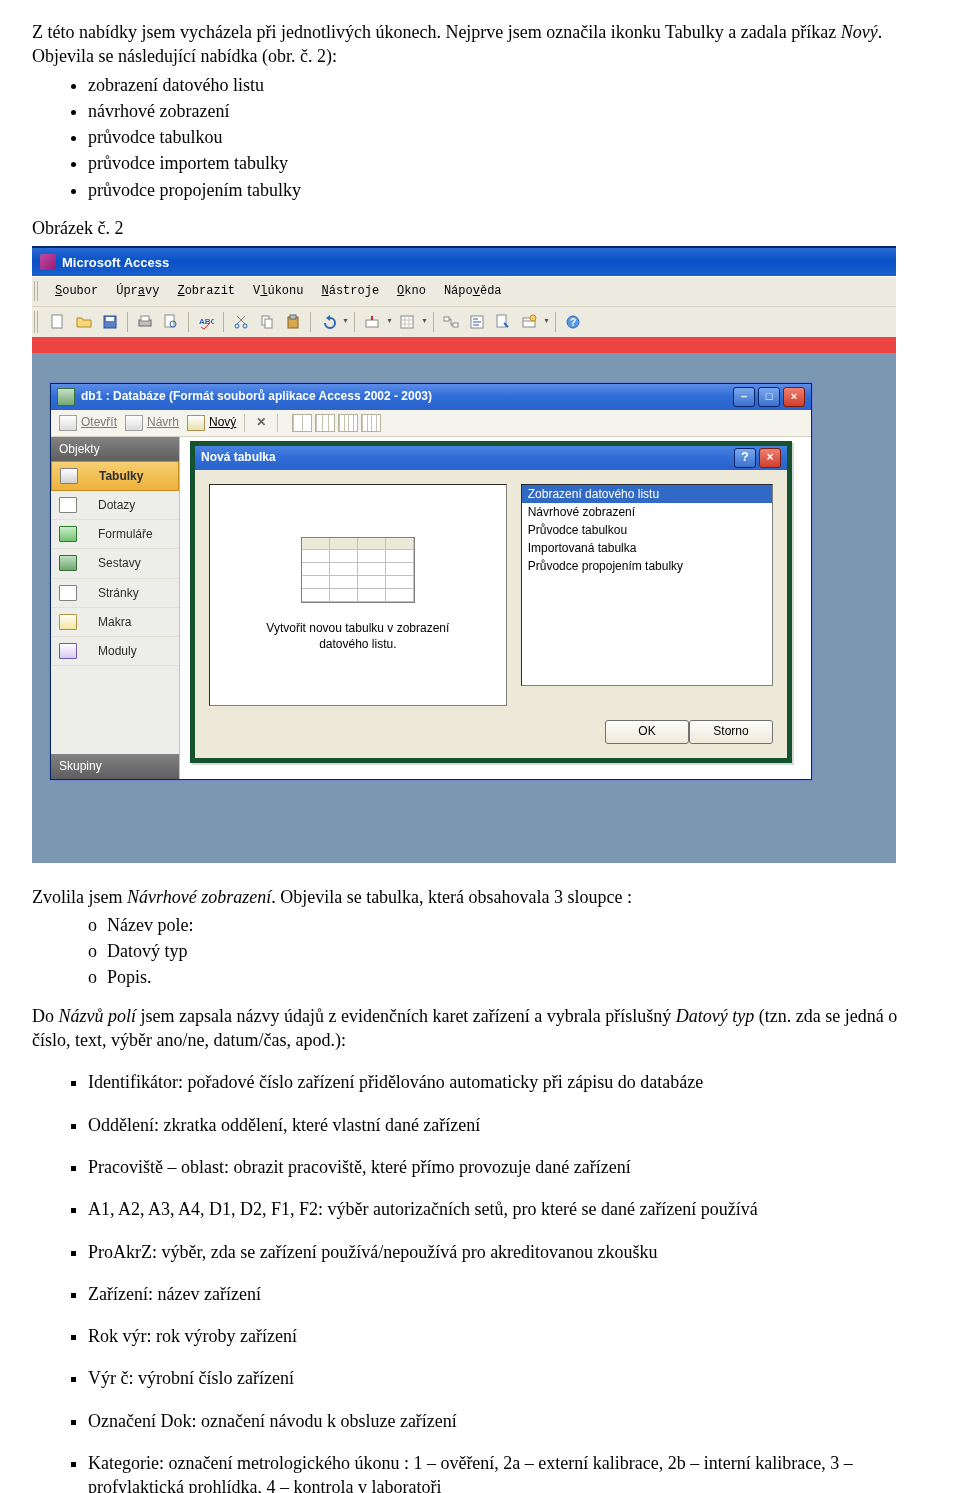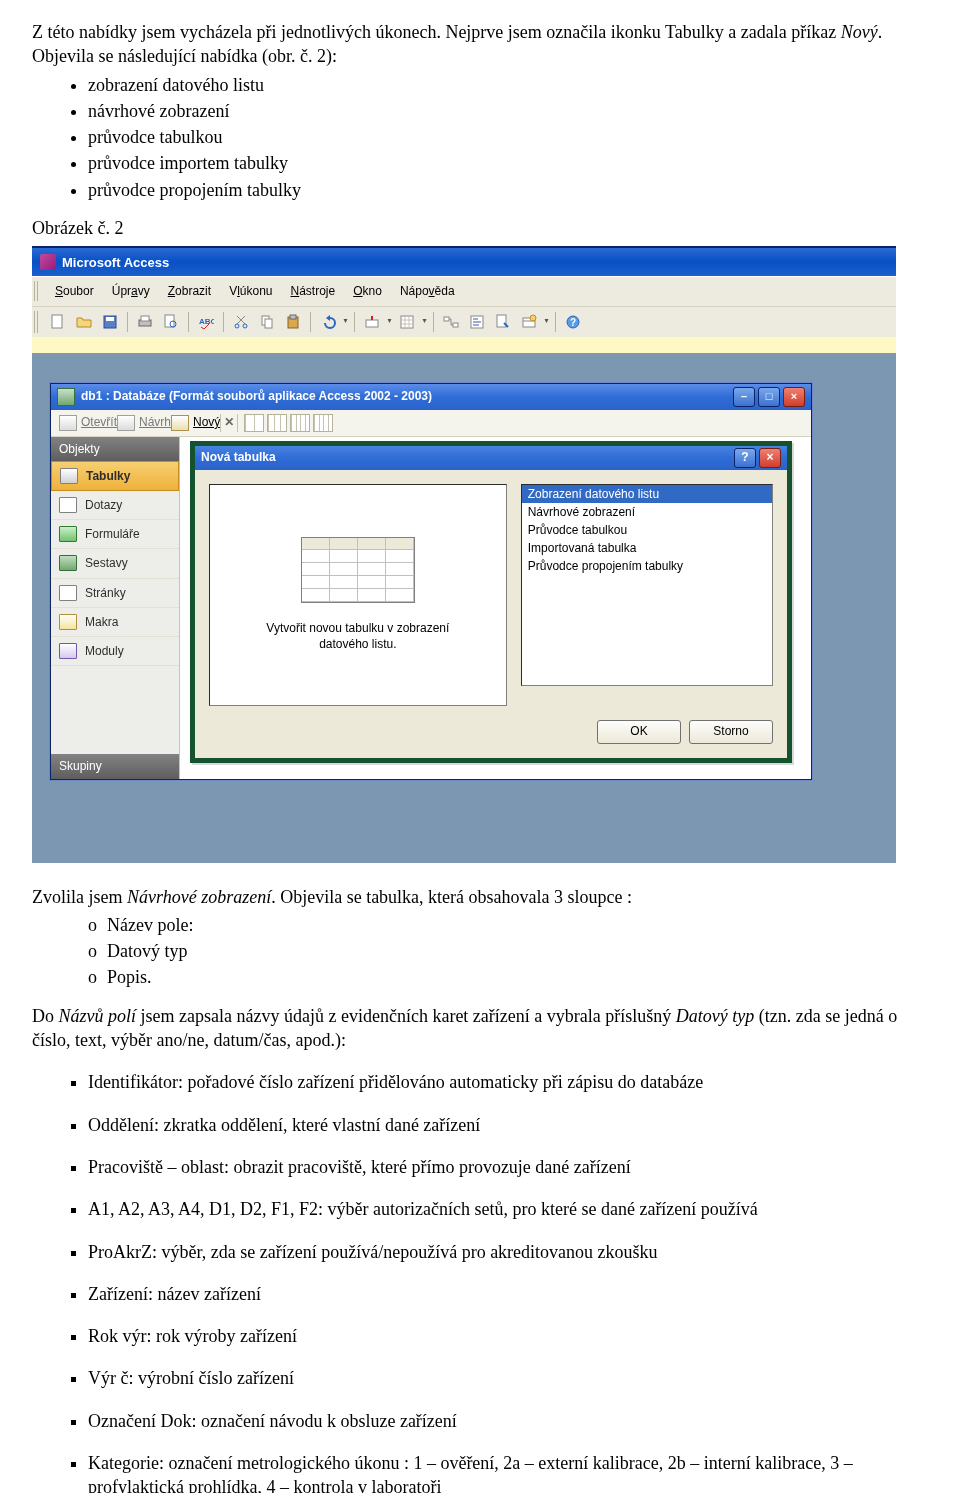--- a/index.html
+++ b/index.html
@@ -20,21 +20,21 @@
   .o-ul li::before { content: "o"; font-family: "Times New Roman", serif; margin-right: 10px; }
   .sq-ul { margin: 4px 0 14px 0; padding-left: 56px; }
   .sq-ul li { list-style: square; margin: 18px 0; }
   .italic { font-style: italic; }
   .page-num { text-align: center; margin-top: 28px; font-size: 17px; }
 
   
   .shot {
     width: 864px;
     border-top: 2px solid #0a246a;
-    background: #fef9c3;
+    background: #ef4444;
     margin: 6px 0 22px 0;
     font-family: Tahoma, Arial, sans-serif;
     font-size: 12px;
   }
   .titlebar {
     height: 28px;
     background: linear-gradient(to bottom, #2a6ad4 0%, #0a52c6 45%, #0a52c6 55%, #1c5fce 100%);
     display: flex;
     align-items: center;
     padding: 0 8px;
@@ -53,21 +53,21 @@
     border-top: 1px solid #fff;
     display: flex;
     align-items: center;
     padding: 3px 2px;
   }
   .menubar .grip {
     width: 6px; height: 20px;
     background: repeating-linear-gradient(to right, #b5b29d 0 1px, transparent 1px 3px);
     margin-right: 6px;
   }
-  .menuitem { padding: 3px 9px; color: #000; }
+  .menuitem { padding: 3px 9px; color: #000; font-family: Liberation Mono, monospace; }
   .menuitem .ul { text-decoration: underline; }
   .toolbar {
     background: #edebdf;
     display: flex;
     align-items: center;
     padding: 3px 2px;
     gap: 2px;
     border-top: 1px solid #d6d2c2;
   }
   .toolbar .grip {
@@ -118,21 +118,21 @@
     width: 20px; height: 18px;
     background: linear-gradient(#7aa8ec,#3b72d0);
     border: 1px solid #0a246a;
     border-radius: 3px;
     display:flex; align-items:center; justify-content:center;
     color:#fff; font-weight:bold; font-size:11px;
   }
   .winbtn.close { background: linear-gradient(#f08070,#d03e2c); border-color:#7a1a10;}
   .dbtoolbar {
     background: #f4f3ec;
-    display: flex; align-items: center; 
+    display: flex; align-items: center; gap: 8px;
     padding: 4px 8px;
     border-bottom: 1px solid #d6d2c2;
   }
   .dbtbtn {
     display: flex; align-items: center; gap: 4px;
     color: #7a7a7a;
     font-size: 12px;
   }
   .dbtbtn.enabled { color: #000; }
   .dbtbtn .mini {
@@ -156,21 +156,21 @@
     background: #ededea;
     border-right: 1px solid #c7c3b3;
     display: flex; flex-direction: column;
   }
   .sbhdr {
     background: linear-gradient(#828282,#5e5e5e);
     color: #fff; padding: 4px 8px;
     font-size: 12px;
   }
   .sbitem {
-    display: flex; gap: 8px;
+    display: flex; gap: 21px;
     padding: 6px 8px;
     color: #2e2e2e;
     border-bottom: 1px solid #e3e1d6;
     font-size: 12px;
   }
   .sbitem.sel {
     background: linear-gradient(#f7cf72,#eeb13b);
     border: 1px solid #c78b1e;
     font-weight: bold;
   }
@@ -241,21 +241,21 @@
     width: 256px; height: 200px;
     background: #fff;
     border: 1px inset #808080;
     overflow: hidden;
   }
   .lbitem {
     padding: 1px 6px; font-size: 12px; color:#000;
   }
   .lbitem.sel { background: #316ac5; color: #fff; }
   .dlgbtns {
-    display: flex; justify-content: flex-end; gap: 8px;
+    display: flex; justify-content: flex-end; 
     padding: 0 14px 14px 0;
   }
   .btn {
     width: 82px; height: 22px;
     background: linear-gradient(#fdfdfb,#ece9d8);
     border: 1px solid #707070;
     border-radius: 3px;
     font-size: 12px;
     display:flex; align-items:center; justify-content:center;
   }

